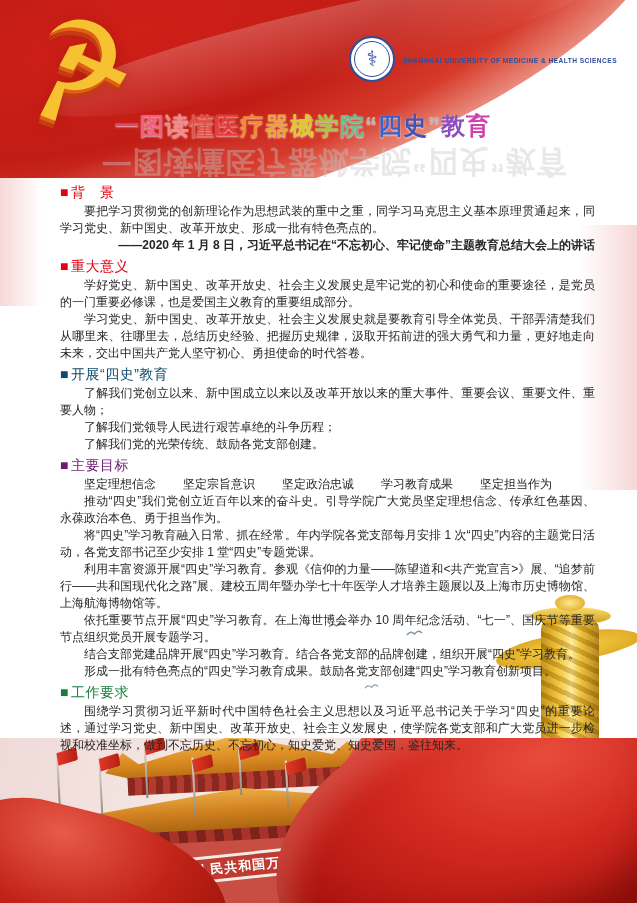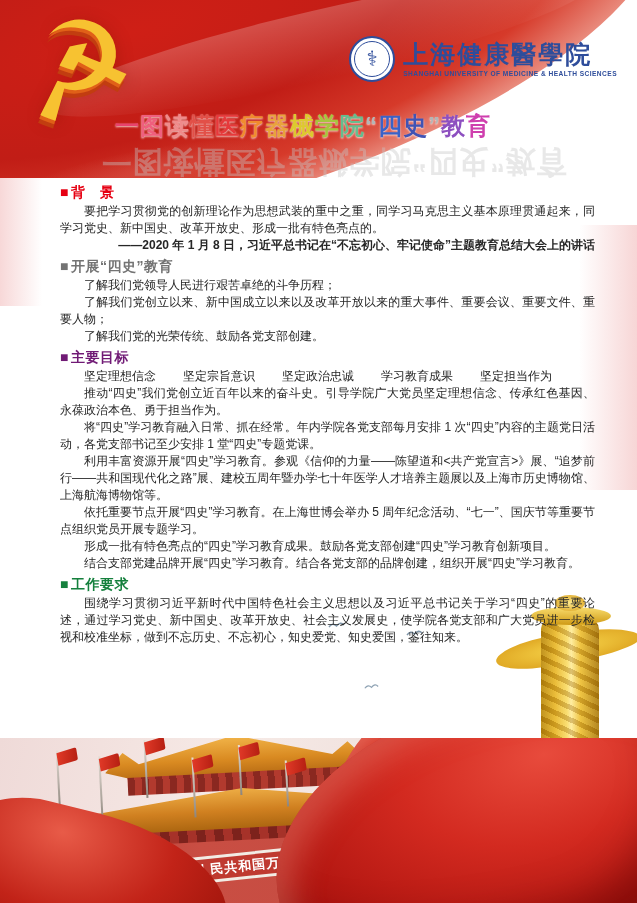--- a/index.html
+++ b/index.html
@@ -36,21 +36,21 @@
 
   
   .wash-right{position:absolute;right:0;top:225px;width:58px;height:265px;z-index:0;
     background:linear-gradient(90deg,rgba(244,196,196,0),rgba(242,186,186,.6));}
   .wash-left{position:absolute;left:0;top:176px;width:42px;height:130px;z-index:0;
     background:linear-gradient(90deg,rgba(238,168,168,.45),rgba(238,168,168,0));}
 
   
   .content{position:absolute;left:60px;top:180px;width:535px;z-index:3;color:#262626;
     font-size:12px;line-height:17px;text-align:justify;}
-  .sec-h{margin:3px 0 1px 0;font-size:14px;line-height:19px;font-weight:bold;letter-spacing:.5px;}
+  .sec-h{margin:3px 0 1px 0;font-size:14px;line-height:19px;font-weight:normal;letter-spacing:.5px;}
   .marker{margin-right:2px;}
   .para{margin:0;text-indent:2em;}
   .quote{margin:0;text-align:right;font-weight:bold;}
   .goals{display:flex;gap:27px;padding-left:2em;}
 
   
   .dove{position:absolute;z-index:2;}
 
   
   .pillar{position:absolute;right:4px;top:597px;width:130px;height:306px;z-index:2;}
@@ -113,21 +113,20 @@
   <div class="header">
     <div class="brush-main"></div>
     <div class="brush-streak"></div>
     <div class="brush-fleck"></div>
     <div class="emblem">☭</div>
     <div class="logo">
       <div class="seal">
         <div class="seal-inner">⚕</div>
       </div>
       <div>
-        <div class="logo-cn">上海健康醫學院</div>
         <div class="logo-en">SHANGHAI UNIVERSITY OF MEDICINE &amp; HEALTH SCIENCES</div>
       </div>
     </div>
     <div class="title-reflect"><span style="color: rgb(198, 198, 198);">一</span><span style="color: rgb(198, 198, 198);">图</span><span style="color: rgb(198, 198, 198);">读</span><span style="color: rgb(198, 198, 198);">懂</span><span style="color: rgb(198, 198, 198);">医</span><span style="color: rgb(198, 198, 198);">疗</span><span style="color: rgb(198, 198, 198);">器</span><span style="color: rgb(198, 198, 198);">械</span><span style="color: rgb(198, 198, 198);">学</span><span style="color: rgb(198, 198, 198);">院</span><span style="color: rgb(198, 198, 198);">“</span><span style="color: rgb(198, 198, 198);">四</span><span style="color: rgb(198, 198, 198);">史</span><span style="color: rgb(198, 198, 198);">”</span><span style="color: rgb(198, 198, 198);">教</span><span style="color: rgb(198, 198, 198);">育</span></div>
     <div class="title"><span style="color: rgb(232, 67, 109);">一</span><span style="color: rgb(239, 95, 126);">图</span><span style="color: rgb(240, 138, 138);">读</span><span style="color: rgb(226, 80, 72);">懂</span><span style="color: rgb(230, 57, 59);">医</span><span style="color: rgb(240, 140, 46);">疗</span><span style="color: rgb(232, 163, 60);">器</span><span style="color: rgb(221, 201, 47);">械</span><span style="color: rgb(167, 197, 61);">学</span><span style="color: rgb(102, 189, 142);">院</span><span style="color: rgb(181, 181, 181);">“</span><span style="color: rgb(58, 98, 200);">四</span><span style="color: rgb(65, 83, 180);">史</span><span style="color: rgb(181, 181, 181);">”</span><span style="color: rgb(141, 79, 192);">教</span><span style="color: rgb(207, 63, 174);">育</span></div>
   </div>
 
   <div class="wash-left"></div>
   <div class="wash-right"></div>
 
@@ -209,46 +208,51 @@
   </div>
 
   <div class="content" style="color: rgb(38, 38, 38);">
 
     <section>
       <h3 class="sec-h" style="color: rgb(230, 0, 18);"><span class="marker">■</span><span>背　景</span></h3>
       <p class="para">要把学习贯彻党的创新理论作为思想武装的重中之重，同学习马克思主义基本原理贯通起来，同学习党史、新中国史、改革开放史、形成一批有特色亮点的。</p>
       <p class="quote">——2020 年 1 月 8 日，习近平总书记在“不忘初心、牢记使命”主题教育总结大会上的讲话</p>
     </section>
 
-
-    <section>
-      <h3 class="sec-h" style="color: #737373;"><span class="marker">■</span><span>开展“四史”教育</span></h3>
+    <section>
+      <h3 class="sec-h" style="color: rgb(230, 0, 18);"><span class="marker">■</span><span>重大意义</span></h3>
+      <p class="para">学好党史、新中国史、改革开放史、社会主义发展史是牢记党的初心和使命的重要途径，是党员的一门重要必修课，也是爱国主义教育的重要组成部分。</p>
+      <p class="para">学习党史、新中国史、改革开放史、社会主义发展史就是要教育引导全体党员、干部弄清楚我们从哪里来、往哪里去，总结历史经验、把握历史规律，汲取开拓前进的强大勇气和力量，更好地走向未来，交出中国共产党人坚守初心、勇担使命的时代答卷。</p>
+    </section>
+
+    <section>
+      <h3 class="sec-h" style="color: #0c4a6e;"><span class="marker">■</span><span>开展“四史”教育</span></h3>
+      <p class="para">了解我们党创立以来、新中国成立以来以及改革开放以来的重大事件、重要会议、重要文件、重要人物；</p>
       <p class="para">了解我们党领导人民进行艰苦卓绝的斗争历程；</p>
-      <p class="para">了解我们党创立以来、新中国成立以来以及改革开放以来的重大事件、重要会议、重要文件、重要人物；</p>
       <p class="para">了解我们党的光荣传统、鼓励各党支部创建。</p>
     </section>
 
     <section>
       <h3 class="sec-h" style="color: #701a75;"><span class="marker">■</span><span>主要目标</span></h3>
       <div class="goals">
           <span>坚定理想信念</span>
           <span>坚定宗旨意识</span>
           <span>坚定政治忠诚</span>
           <span>学习教育成果</span>
           <span>坚定担当作为</span>
         </div>
     </section>
 
     <section>
       <p class="para">推动“四史”我们党创立近百年以来的奋斗史。引导学院广大党员坚定理想信念、传承红色基因、永葆政治本色、勇于担当作为。</p>
       <p class="para">将“四史”学习教育融入日常、抓在经常。年内学院各党支部每月安排 1 次“四史”内容的主题党日活动，各党支部书记至少安排 1 堂“四史”专题党课。</p>
       <p class="para">利用丰富资源开展“四史”学习教育。参观《信仰的力量——陈望道和&lt;共产党宣言&gt;》展、“追梦前行——共和国现代化之路”展、建校五周年暨办学七十年医学人才培养主题展以及上海市历史博物馆、上海航海博物馆等。</p>
-      <p class="para">依托重要节点开展“四史”学习教育。在上海世博会举办 5 周年纪念活动、“七一”、国庆节等重要节点组织党员开展专题学习。</p>
+      <p class="para">依托重要节点开展“四史”学习教育。在上海世博会举办 10 周年纪念活动、“七一”、国庆节等重要节点组织党员开展专题学习。</p>
+      <p class="para">结合支部党建品牌开展“四史”学习教育。结合各党支部的品牌创建，组织开展“四史”学习教育。</p>
       <p class="para">形成一批有特色亮点的“四史”学习教育成果。鼓励各党支部创建“四史”学习教育创新项目。</p>
-      <p class="para">结合支部党建品牌开展“四史”学习教育。结合各党支部的品牌创建，组织开展“四史”学习教育。</p>
     </section>
 
     <section>
       <h3 class="sec-h" style="color: #15803d;"><span class="marker">■</span><span>工作要求</span></h3>
       <p class="para">围绕学习贯彻习近平新时代中国特色社会主义思想以及习近平总书记关于学习“四史”的重要论述，通过学习党史、新中国史、改革开放史、社会主义发展史，使学院各党支部和广大党员进一步检视和校准坐标，做到不忘历史、不忘初心，知史爱党、知史爱国，鉴往知来。</p>
     </section>
 
   </div>
 </div>
 

